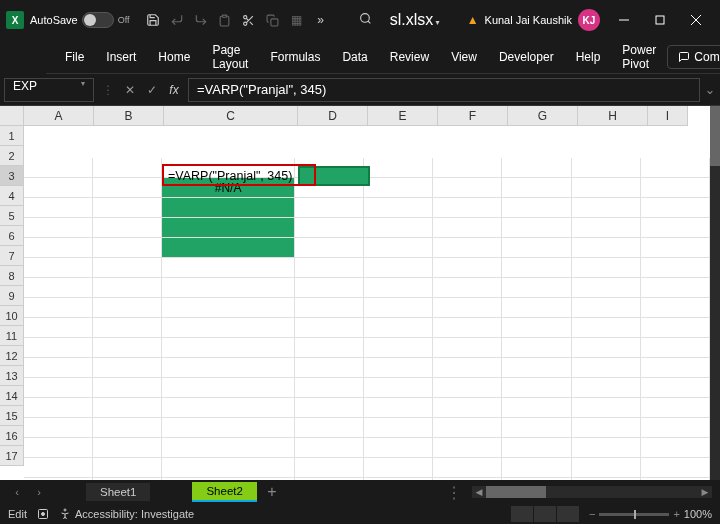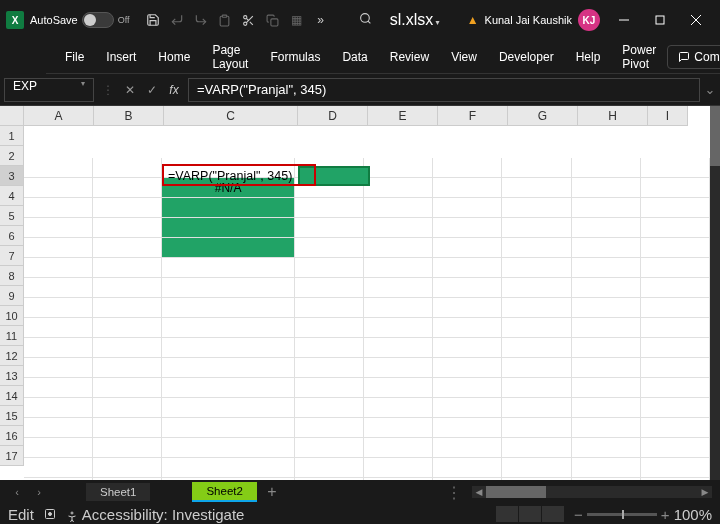--- a/index.html
+++ b/index.html
@@ -73,21 +73,21 @@
   .sheet-tab.active { background: #84cc16; color: #000; border-bottom: 2px solid #0ea5e9; margin-left: 38px; }
   .add-sheet { width: 22px; text-align: center; color: #888; cursor: pointer; }
   .sb-flex { flex: 1; }
   .sb-sep { color: #666; margin-right: 6px; cursor: pointer;}
   .hscroll { width: 240px; height: 12px; background: #2a2a2a; position: relative; display: flex; align-items: center; }
   .hnav { width: 14px; color: #888; text-align: center; font-size: 9px; cursor: pointer;}
   .htrack { flex: 1; height: 12px; background: #2a2a2a; position: relative; }
   .hthumb { position: absolute; left: 0; width: 60px; height: 12px; background: #666; }
 
   
-  .status { position: absolute; bottom: 0; left: 0; right: 0; height: 20px; background: #1a1a1a; display: flex; align-items: center; padding: 0 8px; gap: 10px; font-size: 15px; color: #ccc; }
+  .status { position: absolute; bottom: 0; left: 0; right: 0; height: 20px; background: #1a1a1a; display: flex; align-items: center; padding: 0 8px; gap: 10px; font-size: 11px; color: #ccc; }
   .st-ic { display: flex; align-items: flex-end; gap: 4px; cursor: pointer;}
   .st-flex { flex: 1; }
   .view-btns { display: flex; gap: 1px; }
   .vbtn { width: 22px; height: 16px; background: #333; cursor: pointer; }
   .zoom { display: flex; align-items: center; gap: 4px; }
   .zslider { width: 70px; height: 3px; background: #555; position: relative; }
   .zslider::after { content: ''; position: absolute; left: 50%; top: -3px; width: 2px; height: 9px; background: #aaa; }
   .zbtn { cursor: pointer; color: #888; }
 </style>
 </head>

